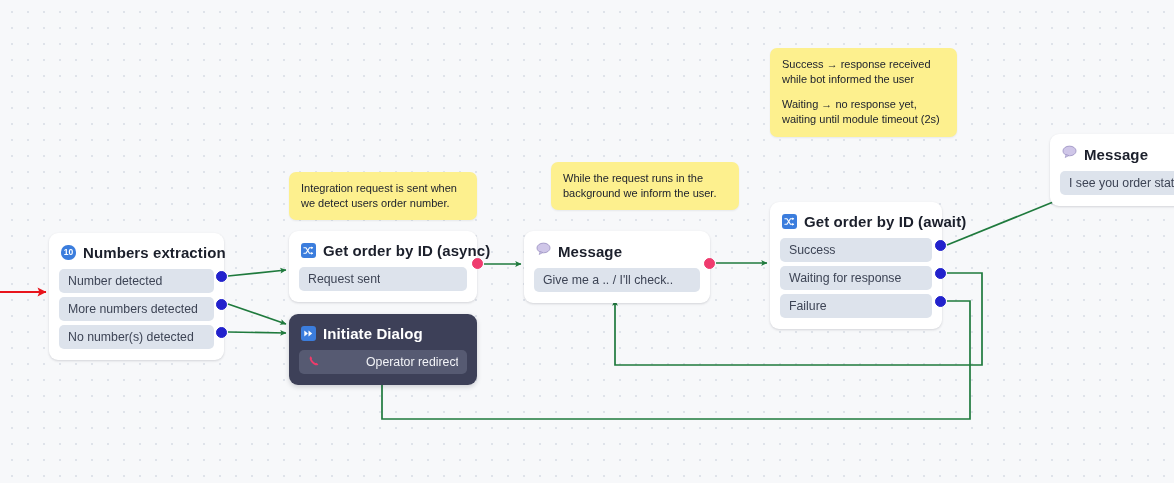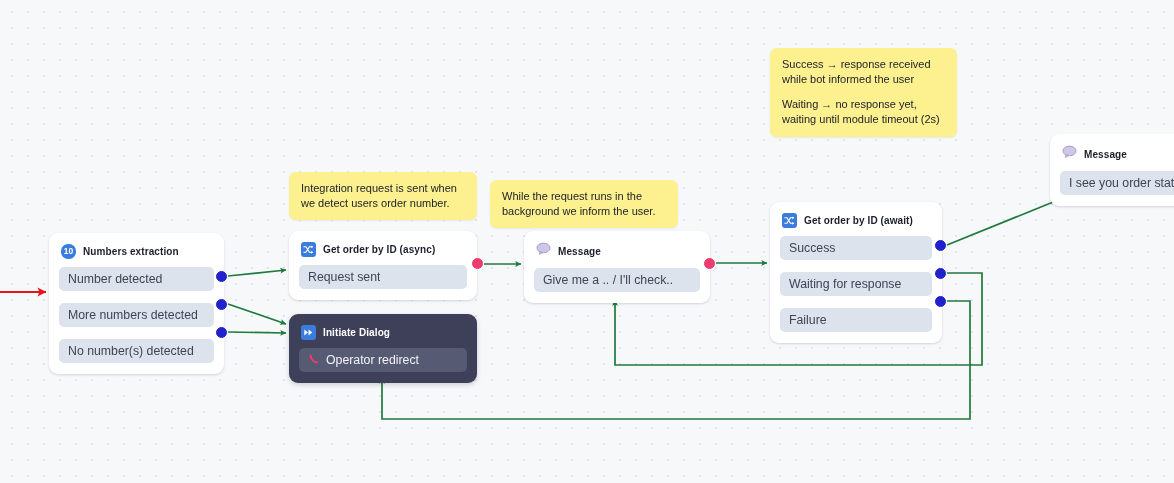--- a/index.html
+++ b/index.html
@@ -43,47 +43,47 @@
     box-sizing: border-box;
     padding: 9px 10px 11px 10px;
   }
   .node-header {
     display: flex;
     align-items: center;
     gap: 7px;
     margin: 2px 0 8px 2px;
   }
   .node-title {
-    font-size: 10px;
+    font-size: 15px;
     font-weight: bold;
     color: #1b1f2b;
     letter-spacing: 0.1px;
     white-space: nowrap;
   }
   .node-dark .node-title { color: #ffffff; }
 
   .port-row {
     position: relative;
     background: #dde3ec;
     border-radius: 5px;
     height: 24px;
     display: flex;
     align-items: center;
     padding: 0 9px;
-    margin-bottom: 12px;
+    margin-bottom: 4px;
     box-sizing: border-box;
   }
   .port-row:last-child { margin-bottom: 0; }
   .port-label {
     font-size: 12.3px;
     color: #3d4455;
     white-space: nowrap;
     overflow: hidden;
   }
-  .node-dark .port-row { background: #565a72; }
+  .node-dark .port-row { background: #565a72; gap: 40px; }
   .node-dark .port-label { color: #f2f3f7; }
 
   
   .node-dark {
     background: #3d4058;
     box-shadow: 0 2px 5px rgba(16,24,40,0.18);
   }
 
   
   .handle {
@@ -186,21 +186,21 @@
 
     <g>
       <path d="M947,301 L970,301 L970,419 L382,419 L382,378" stroke="#1f7a3d" stroke-width="1.7" fill="none" marker-end="url(#arrow-green)"></path>
     </g>
   </svg>
 
   <div class="note" style="left:289px; top:172px; width:188px;">
     <p>Integration request is sent when we detect users order number.</p>
   </div>
 
-  <div class="note" style="left:490px; top:162px; width:188px;margin-top:18px;">
+  <div class="note" style="left:551px; top:162px; width:188px;">
     <p>While the request runs in the background we inform the user.</p>
   </div>
 
   <div class="note" style="left:770px; top:48px; width:187px;">
     <p>Success → response received while bot informed the user</p>
     <p>Waiting → no response yet, waiting until module timeout (2s)</p>
   </div>
 
   <div class="node" style="left:49px; top:233px; width:175px;">
     <div class="node-header">

